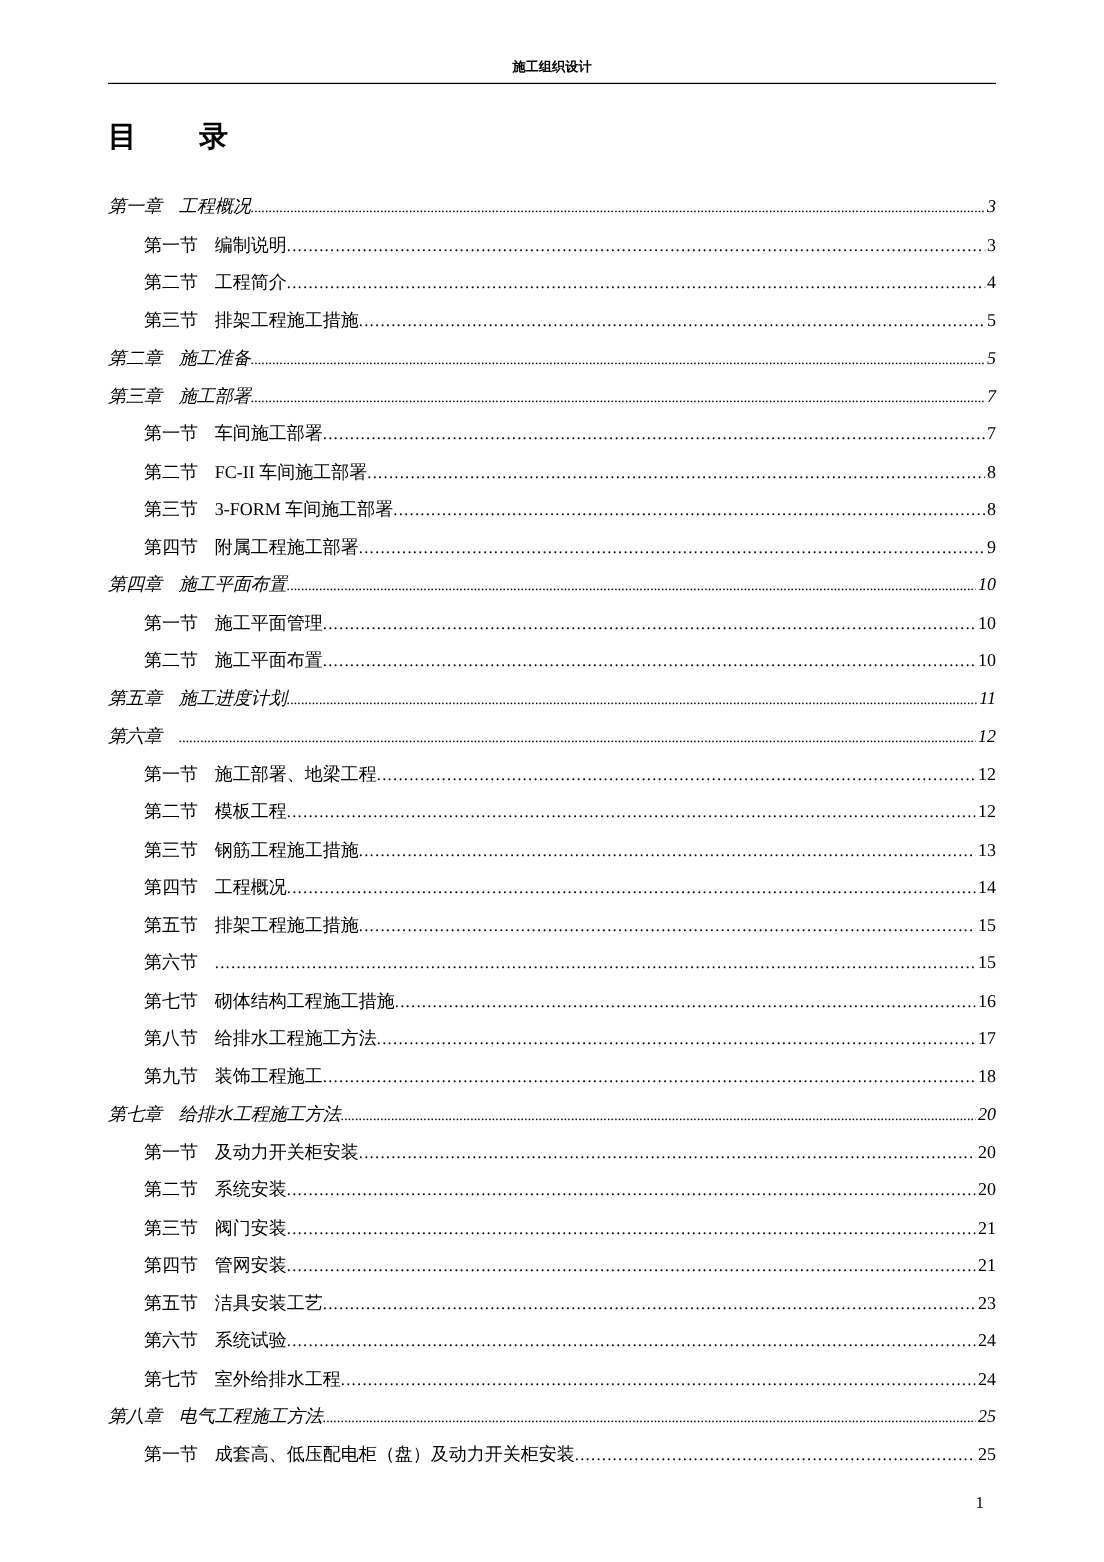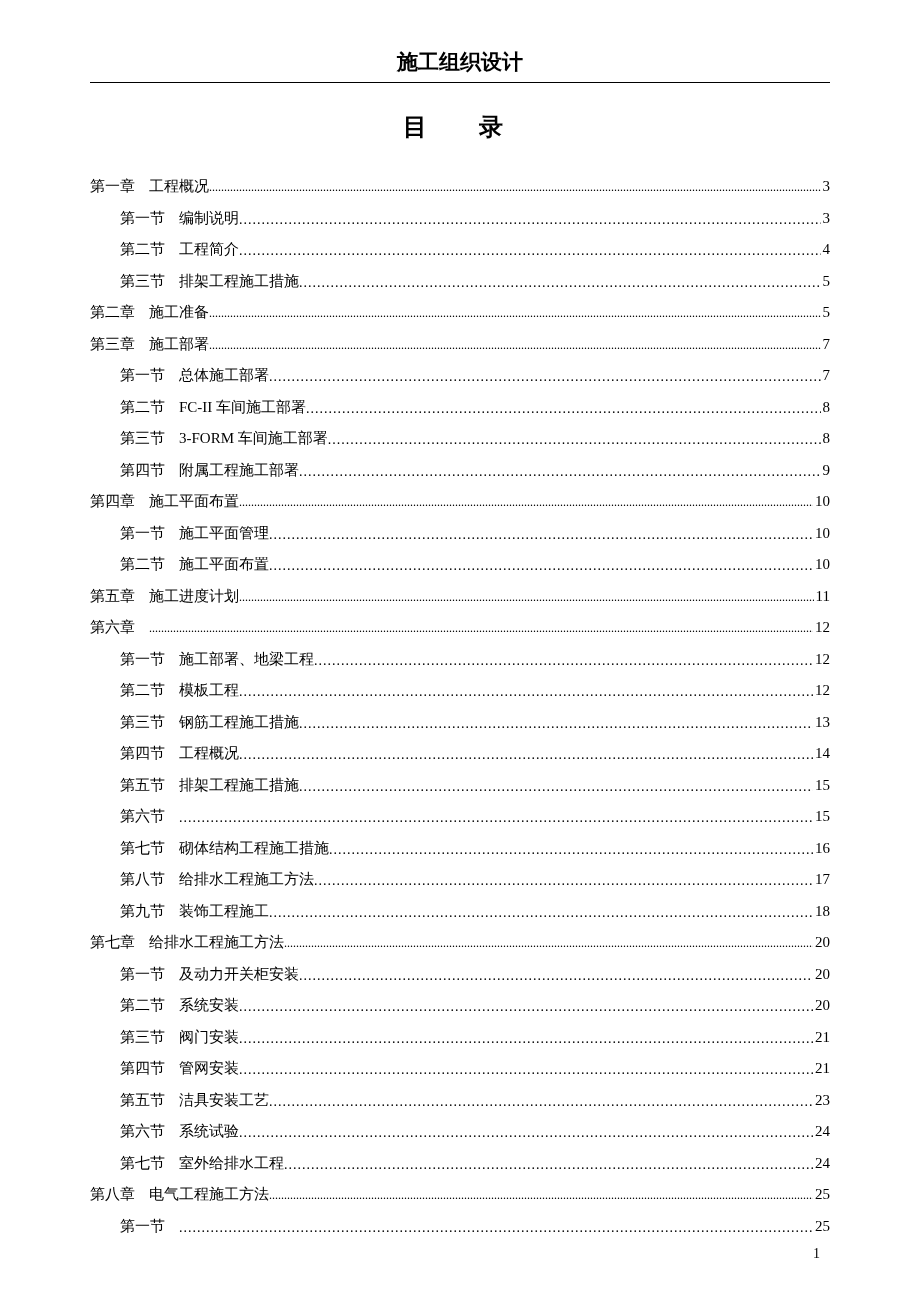--- a/index.html
+++ b/index.html
@@ -8,46 +8,45 @@
       font-family: "SimSun", "宋体", serif;
       width: 920px;
       margin: 0 auto;
       padding: 48px 90px 40px 90px;
       font-size: 15px;
       color: #000;
     }
     .header-title {
       text-align: center;
       font-weight: bold;
-      font-size: 21px;
+      font-size: 11px;
       padding-bottom: 6px;
       border-bottom: 1.5px solid #000;
       margin-bottom: 28px;
     }
     .toc-title {
-      text-align: center;
       font-size: 24px;
       font-weight: bold;
       letter-spacing: 14px;
       margin-bottom: 28px;
     }
     .toc-line {
       display: flex;
       align-items: baseline;
       line-height: 2.1;
       white-space: nowrap;
     }
     .toc-line.chapter {
       padding-left: 0;
       font-size: 15px;
+      font-style: italic;
     }
     .toc-line.section {
       padding-left: 30px;
       font-size: 15px;
-      align-items: flex-end;
     }
     .toc-label {
       flex: 0 0 auto;
       margin-right: 14px;
     }
     .toc-text {
       flex: 0 0 auto;
     }
     .toc-dots {
       flex: 1 1 auto;
@@ -109,21 +108,21 @@
       <span class="toc-page">5</span>
     </div>
     <div class="toc-line chapter">
       <span class="toc-label">第三章</span>
       <span class="toc-text">施工部署</span>
       <span class="toc-dots chapter-dots">............................................................................................................................................................................................................................................................................................................</span>
       <span class="toc-page">7</span>
     </div>
     <div class="toc-line section">
       <span class="toc-label">第一节</span>
-      <span class="toc-text">总体施工部署</span>
+      <span class="toc-text">车间施工部署</span>
       <span class="toc-dots">......................................................................................................................................................</span>
       <span class="toc-page">7</span>
     </div>
     <div class="toc-line section">
       <span class="toc-label">第二节</span>
       <span class="toc-text">FC-II 车间施工部署</span>
       <span class="toc-dots">......................................................................................................................................................</span>
       <span class="toc-page">8</span>
     </div>
     <div class="toc-line section">
@@ -269,18 +268,19 @@
       <span class="toc-page">24</span>
     </div>
     <div class="toc-line chapter">
       <span class="toc-label">第八章</span>
       <span class="toc-text">电气工程施工方法</span>
       <span class="toc-dots chapter-dots">............................................................................................................................................................................................................................................................................................................</span>
       <span class="toc-page">25</span>
     </div>
     <div class="toc-line section">
       <span class="toc-label">第一节</span>
+      <span class="toc-text">成套高、低压配电柜（盘）及动力开关柜安装</span>
       <span class="toc-dots">......................................................................................................................................................</span>
       <span class="toc-page">25</span>
     </div>
   </div>
 
 <div class="page-number">1</div>
 
 </body></html>

